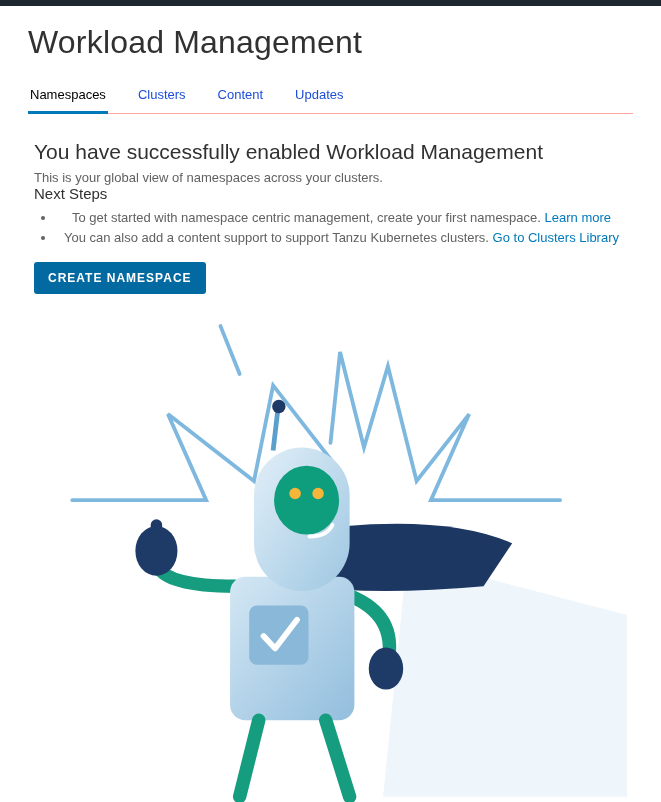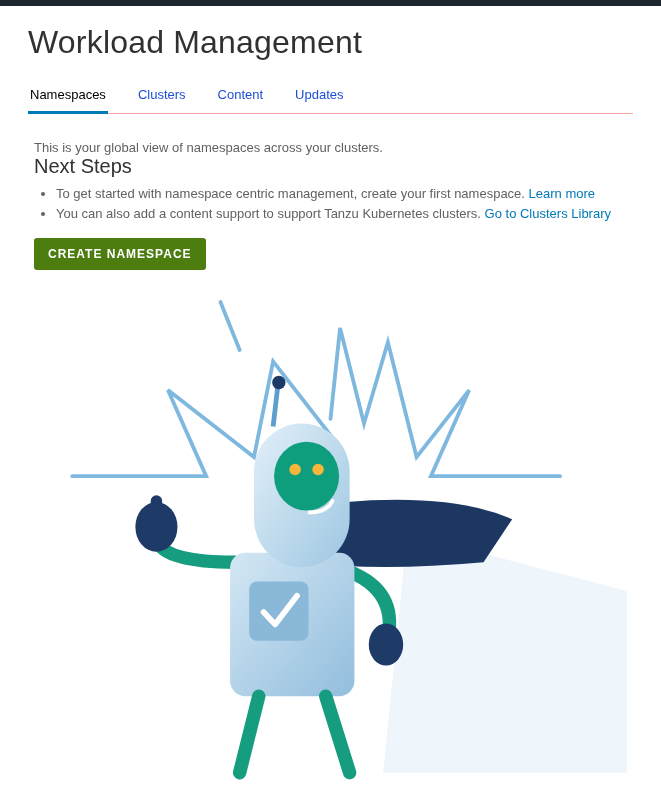--- a/index.html
+++ b/index.html
@@ -51,42 +51,43 @@
       font-size: 21px;
       font-weight: 300;
       color: #313131;
       margin-bottom: 6px;
     }
     .subheading {
       font-size: 13px;
       color: #616161;
     }
     .nextsteps-title {
-      font-size: 20px;
+      font-size: 15px;
       font-weight: 400;
       color: #313131;
       margin-bottom: 6px;
     }
     .steps {
       padding-left: 22px;
       margin-bottom: 14px;
+      text-align: center;
     }
     .steps li {
       font-size: 13px;
       color: #616161;
       line-height: 1.55;
       list-style: disc;
     }
     .link {
       color: #0079b8;
       cursor: pointer;
       text-decoration: none;
     }
     .primary-btn {
-      background: #4d7c0f;
+      background: #0369a1;
       color: #fff;
       border: none;
       font-size: 12px;
       letter-spacing: 1px;
       font-weight: 600;
       padding: 9px 14px;
       border-radius: 3px;
       cursor: pointer;
     }
     .illustration {
@@ -110,20 +111,21 @@
   <h1 class="page-title">Workload Management</h1>
 
   <div class="tabs">
     <div class="tab active">Namespaces</div>
     <div class="tab">Clusters</div>
     <div class="tab">Content</div>
     <div class="tab">Updates</div>
   </div>
 
   <div class="content">
+    <h2 class="success-heading">You have successfully enabled Workload Management</h2>
     <p class="subheading">This is your global view of namespaces across your clusters.</p>
 
     <h3 class="nextsteps-title">Next Steps</h3>
     <ul class="steps">
       <li>
         <span>To get started with namespace centric management, create your first namespace.</span>
         <a class="link">Learn more</a>
       </li>
       <li>
         <span>You can also add a content support to support Tanzu Kubernetes clusters.</span>

